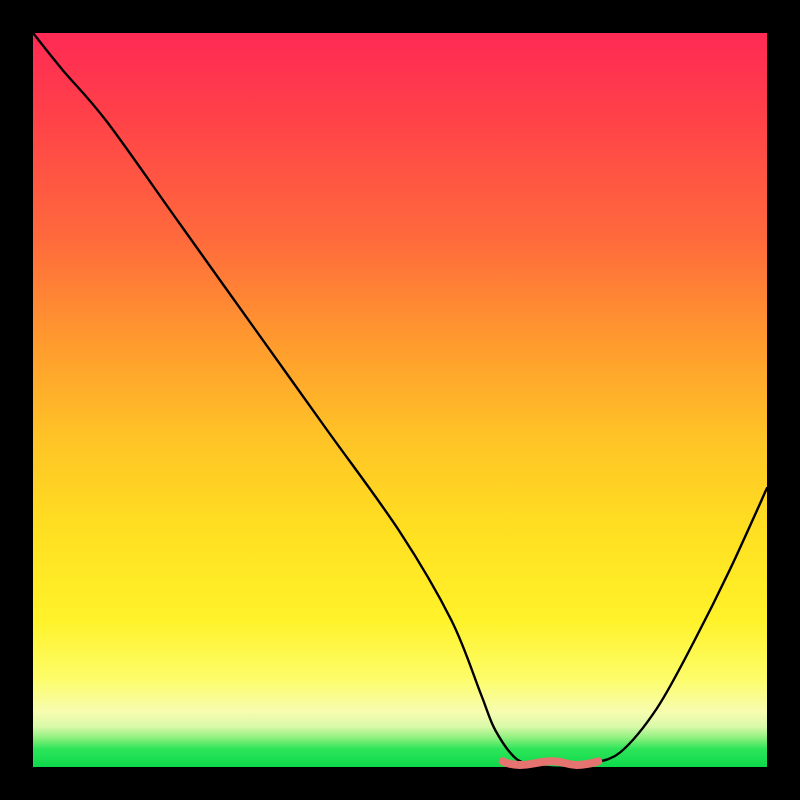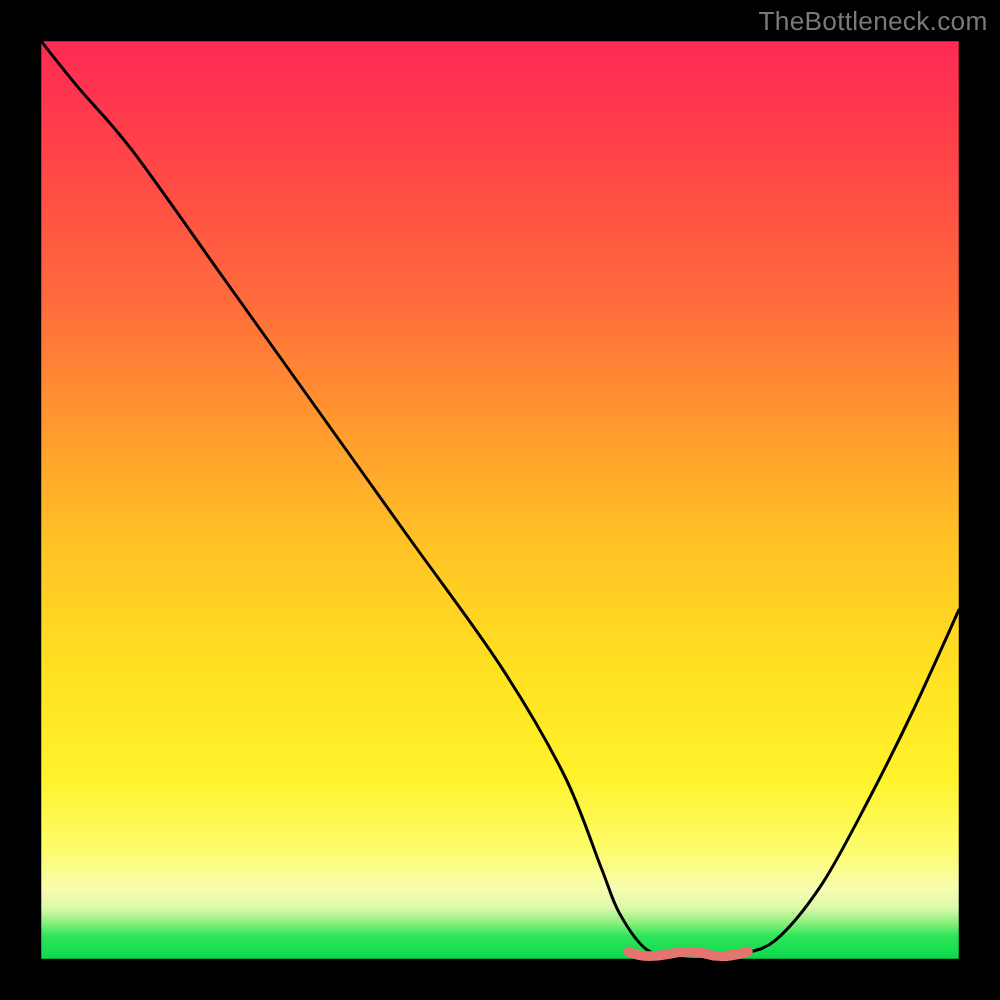--- a/index.html
+++ b/index.html
@@ -60,21 +60,20 @@
     width: 734px;
     height: 734px;
     overflow: visible;
   }
 </style>
 </head>
 <body>
 
 <div class="frame">
 
-  <div class="watermark">TheBottleneck.com</div>
 
   <div class="plot">
     <svg class="curve" viewBox="0 0 734 734" preserveAspectRatio="none">
       <path fill="none" stroke="#000" stroke-width="2.4" stroke-linecap="round" stroke-linejoin="round" d="M 0.0 0.0 C 4.9 6.1, 17.1 22.0, 29.4 36.7 C 41.6 51.4, 53.8 62.4, 73.4 88.1 C 93.0 113.8, 122.3 156.6, 146.8 190.8 C 171.3 225.1, 195.7 259.3, 220.2 293.6 C 244.7 327.9, 269.1 362.1, 293.6 396.4 C 318.1 430.6, 346.2 467.3, 367.0 499.1 C 387.8 530.9, 404.9 560.3, 418.4 587.2 C 431.8 614.1, 440.4 642.3, 447.7 660.6 C 455.1 679.0, 456.3 686.3, 462.4 697.3 C 468.5 708.3, 475.9 720.5, 484.4 726.7 C 493.0 732.8, 505.2 732.8, 513.8 734.0 C 522.4 735.2, 528.5 734.6, 535.8 734.0 C 543.2 733.4, 549.3 732.8, 557.8 730.3 C 566.4 727.9, 576.2 728.5, 587.2 719.3 C 598.2 710.1, 611.7 693.6, 623.9 675.3 C 636.1 656.9, 648.4 632.5, 660.6 609.2 C 672.8 586.0, 685.1 561.5, 697.3 535.8 C 709.5 510.1, 727.9 468.5, 734.0 455.1"></path>
       <path fill="none" stroke="#e5736f" stroke-width="8" stroke-linecap="round" d="M 469.8 728.3 Q 481.8 734.3 501.2 730.3 T 532.7 730.3 T 565.2 728.3"></path>
     </svg>
   </div>
 
 </div>
 

